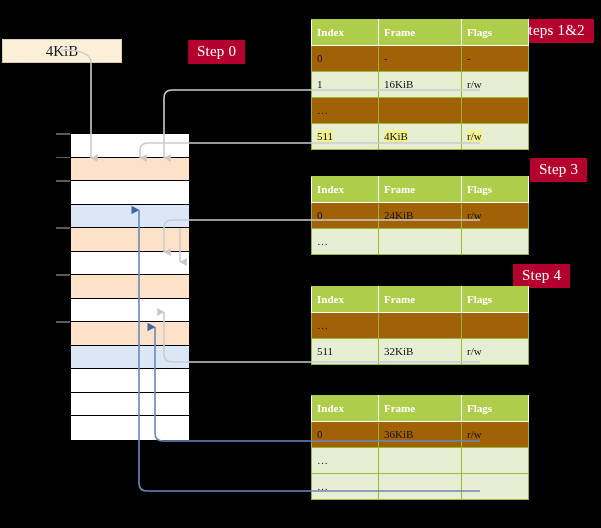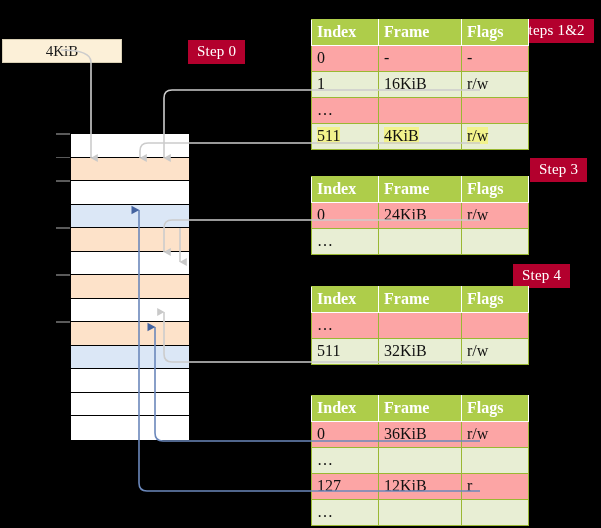--- a/index.html
+++ b/index.html
@@ -80,22 +80,22 @@
     background: #5a5a5a;
     width: 14px;
     left: 56px;
   }
 
   
   .ptable {
     position: absolute;
     border-collapse: collapse;
     border: 1.5px solid #9ab832;
-    background: #fca5a5;
-    font-size: 16px;
+    background: #a16207;
+    font-size: 11px;
     table-layout: fixed;
   }
   .ptable th, .ptable td {
     border: 1px solid #9ab832;
     padding: 2px 5px 3px 5px;
     text-align: left;
     height: 20px;
     vertical-align: middle;
     color: #111111;
     font-weight: normal;
@@ -250,25 +250,20 @@
           <tr>
             <td class="col-index">0</td>
             <td class="col-frame">36KiB</td>
             <td class="col-flags">r/w</td>
           </tr>
           <tr class="alt">
             <td class="col-index">…</td>
             <td class="col-frame"></td>
             <td class="col-flags"></td>
           </tr>
-          <tr>
-            <td class="col-index">127</td>
-            <td class="col-frame">12KiB</td>
-            <td class="col-flags">r</td>
-          </tr>
           <tr class="alt">
             <td class="col-index">…</td>
             <td class="col-frame"></td>
             <td class="col-flags"></td>
           </tr>
         </tbody>
       </table>
     </div>
 
   <svg id="wires" viewBox="0 0 601 528">

